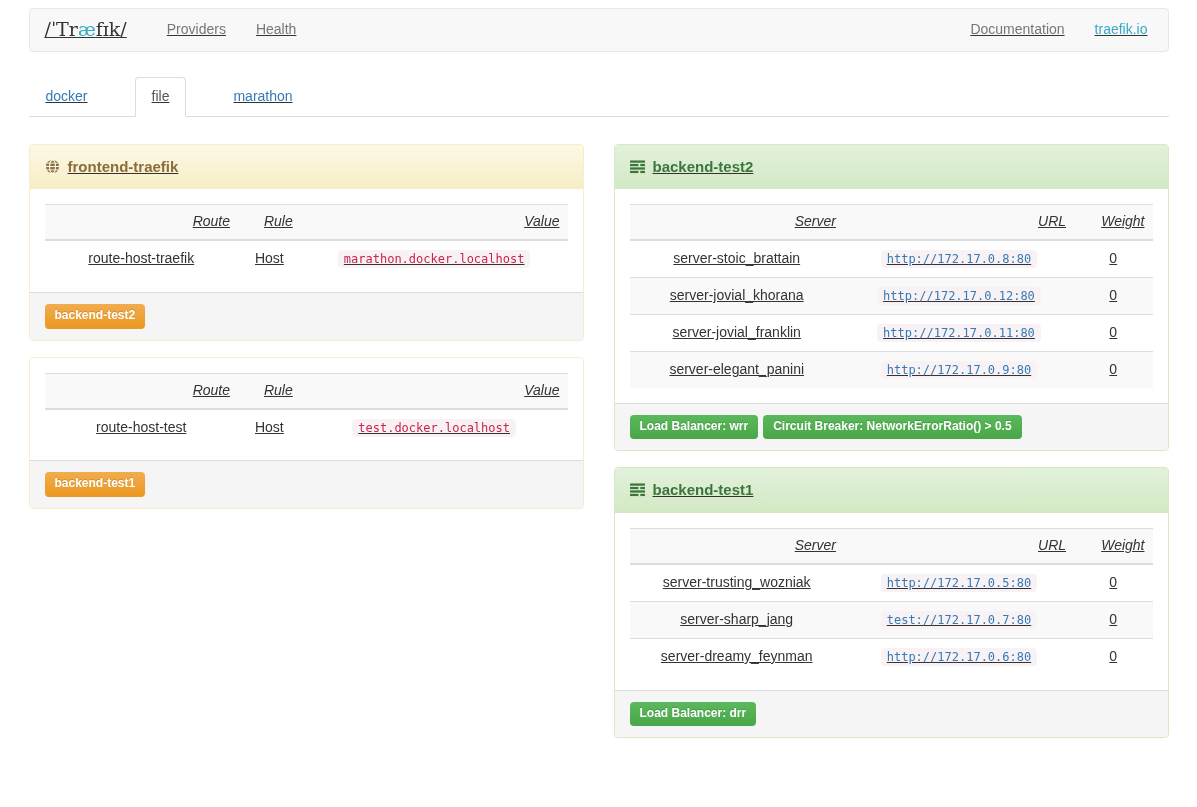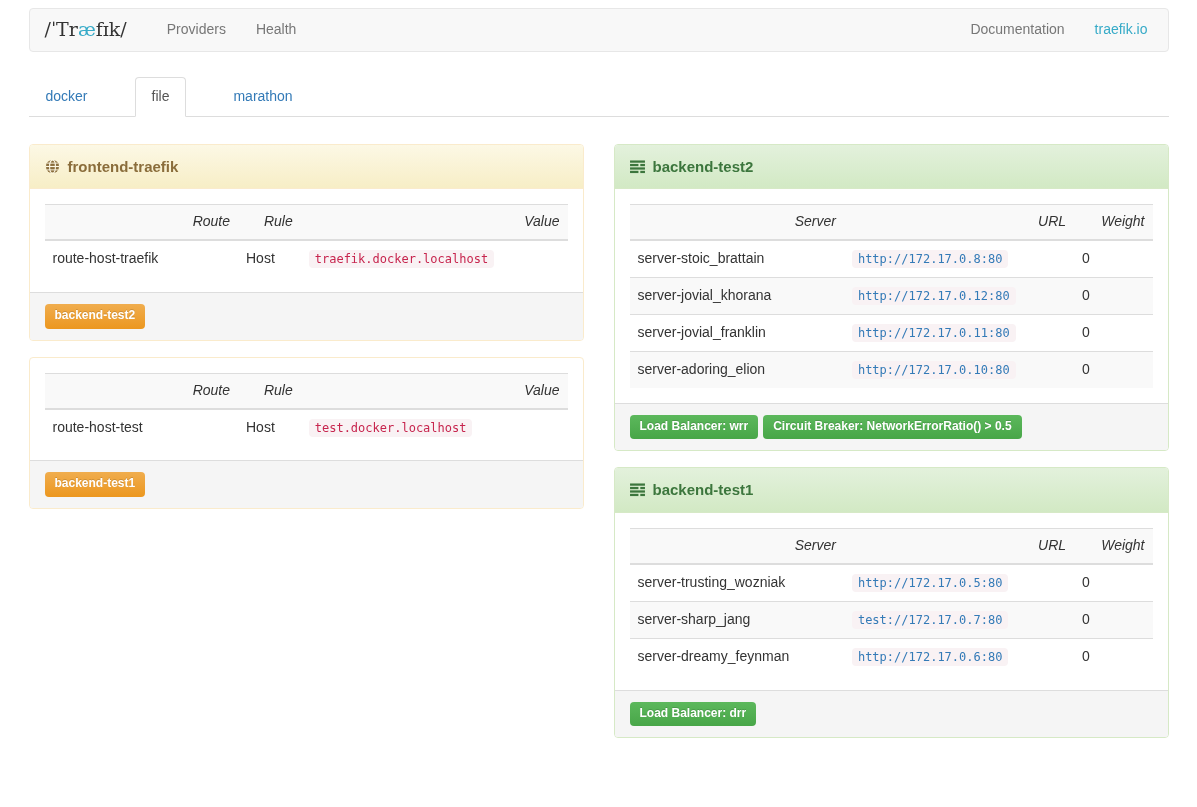--- a/index.html
+++ b/index.html
@@ -15,21 +15,21 @@
     --footer-bg:#f5f5f5; --stripe:#f9f9f9; --table-border:#dddddd;
   }
   *{box-sizing:border-box;}
   html,body{margin:0;padding:0;}
   body{
     background:#fff; color:#333;
     font-family:"Liberation Sans", sans-serif;
     font-size:14px; line-height:1.42857;
     min-height:807px; width:1197px; overflow-x:hidden;
   }
-  .container{width:1170px;margin:0 auto;padding:0 15px;}
+  .container{width:1170px;margin:0 auto;padding:0 15px;text-decoration:underline;}
 
   
   .navbar{
     margin-top:8px; height:44px;
     background:var(--navbar-bg);
     border:1px solid var(--navbar-border);
     border-radius:4px;
     display:flex; align-items:center; padding:0 0;
   }
   .navbar-brand{
@@ -96,20 +96,21 @@
   .data-table thead tr{background:var(--stripe);}
   .data-table th{
     font-style:italic; font-weight:normal; text-align:right;
     padding:7px 8px; font-size:14px; color:#333;
     border-top:1px solid var(--table-border);
     border-bottom:2px solid var(--table-border);
   }
   .data-table td{
     padding:8px; font-size:14px;
     border-top:1px solid var(--table-border);
+    text-align:center;
   }
   .data-table tbody tr:first-child td{border-top:1px solid var(--table-border);}
   .data-table tbody tr:nth-child(even){background:var(--stripe);}
   .panel-warning th:nth-child(1){width:37%;}
   .panel-warning th:nth-child(2){width:12%;}
   .panel-warning th:nth-child(3){width:51%;}
   .panel-success th:nth-child(1){width:41%;}
   .panel-success th:nth-child(2){width:44%;}
   .panel-success th:nth-child(3){width:15%;}
 
@@ -179,21 +180,21 @@
                 <tr>
                   <th>Route</th>
                   <th>Rule</th>
                   <th>Value</th>
                 </tr>
               </thead>
         <tbody>
                 <tr>
                   <td>route-host-traefik</td>
                   <td>Host</td>
-                  <td><code>traefik.docker.localhost</code></td>
+                  <td><code>marathon.docker.localhost</code></td>
                 </tr>
               </tbody>
       </table>
     </div>
     <div class="panel-footer"><span class="label label-warning">backend-test2</span></div>
   </div>
 
   <div class="panel panel-warning">
     <div class="panel-body">
       <table class="data-table">
@@ -250,22 +251,22 @@
                   <td>server-jovial_khorana</td>
                   <td><a class="server-url" href="#"><code>http://172.17.0.12:80</code></a></td>
                   <td>0</td>
                 </tr>
                 <tr>
                   <td>server-jovial_franklin</td>
                   <td><a class="server-url" href="#"><code>http://172.17.0.11:80</code></a></td>
                   <td>0</td>
                 </tr>
                 <tr>
-                  <td>server-adoring_elion</td>
-                  <td><a class="server-url" href="#"><code>http://172.17.0.10:80</code></a></td>
+                  <td>server-elegant_panini</td>
+                  <td><a class="server-url" href="#"><code>http://172.17.0.9:80</code></a></td>
                   <td>0</td>
                 </tr>
               </tbody>
       </table>
     </div>
     <div class="panel-footer"><span class="label label-success">Load Balancer: wrr</span><span class="label label-success">Circuit Breaker: NetworkErrorRatio() &gt; 0.5</span></div>
   </div>
 
   <div class="panel panel-success">
     <div class="panel-heading">

